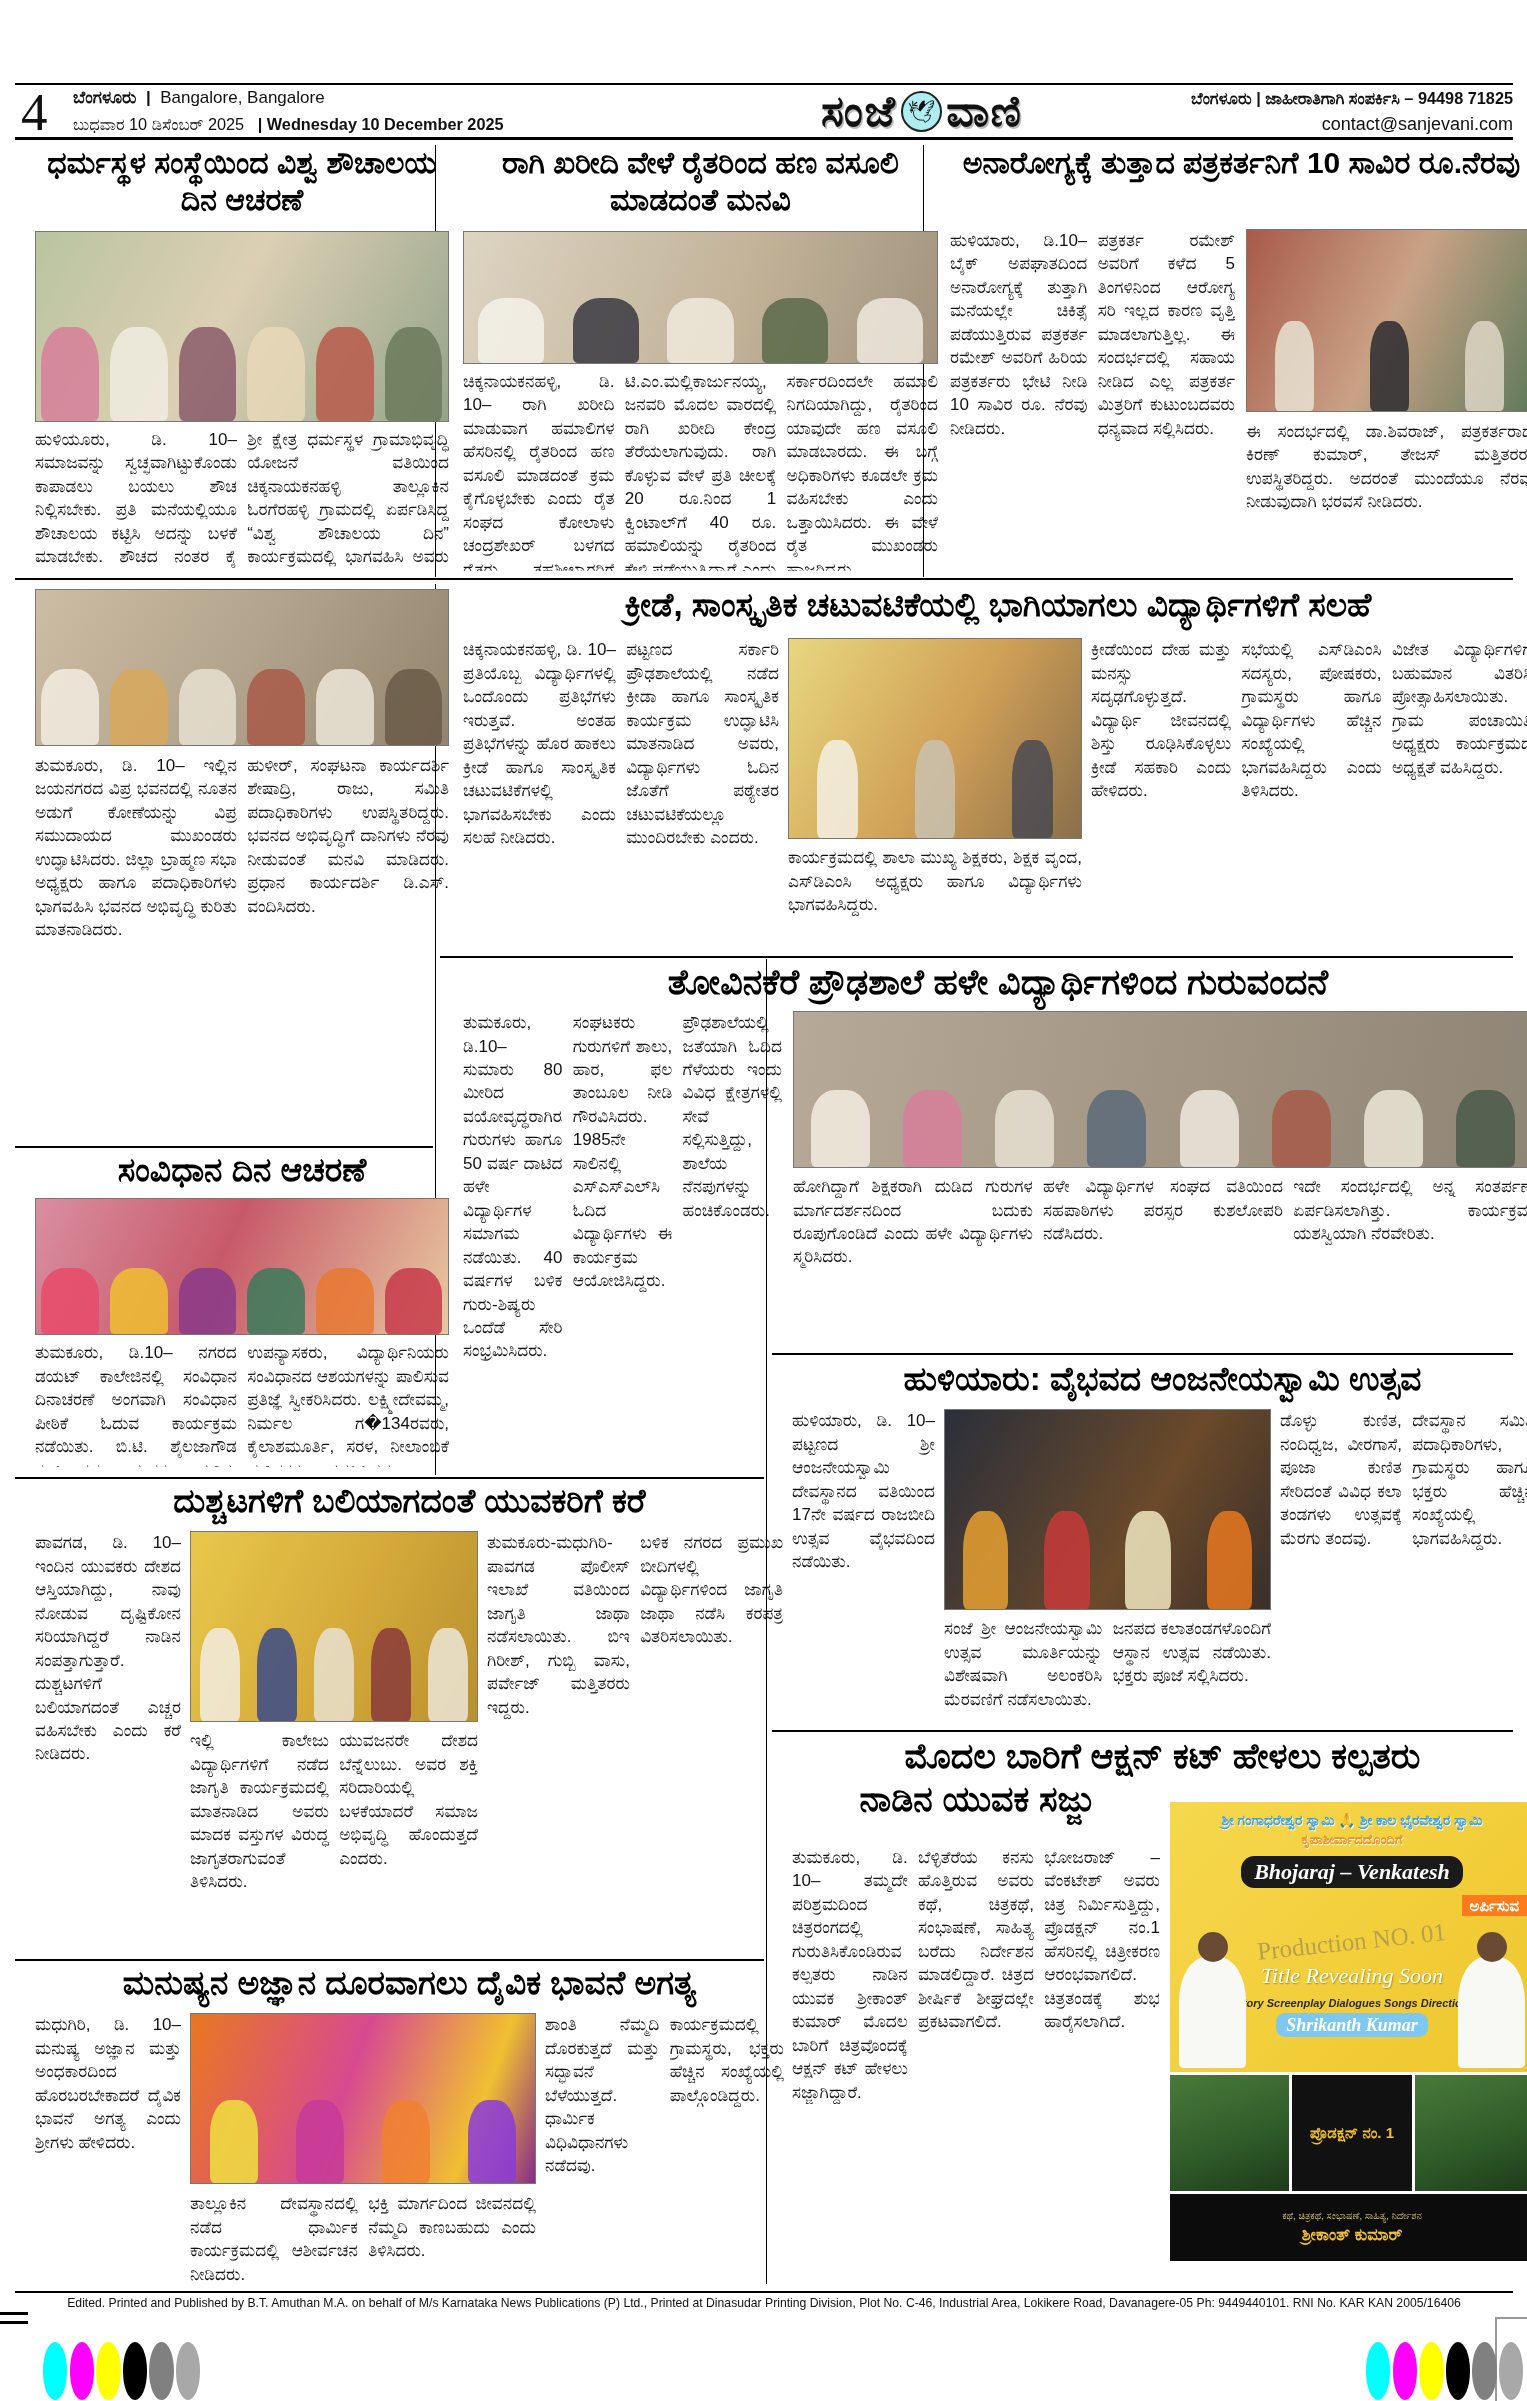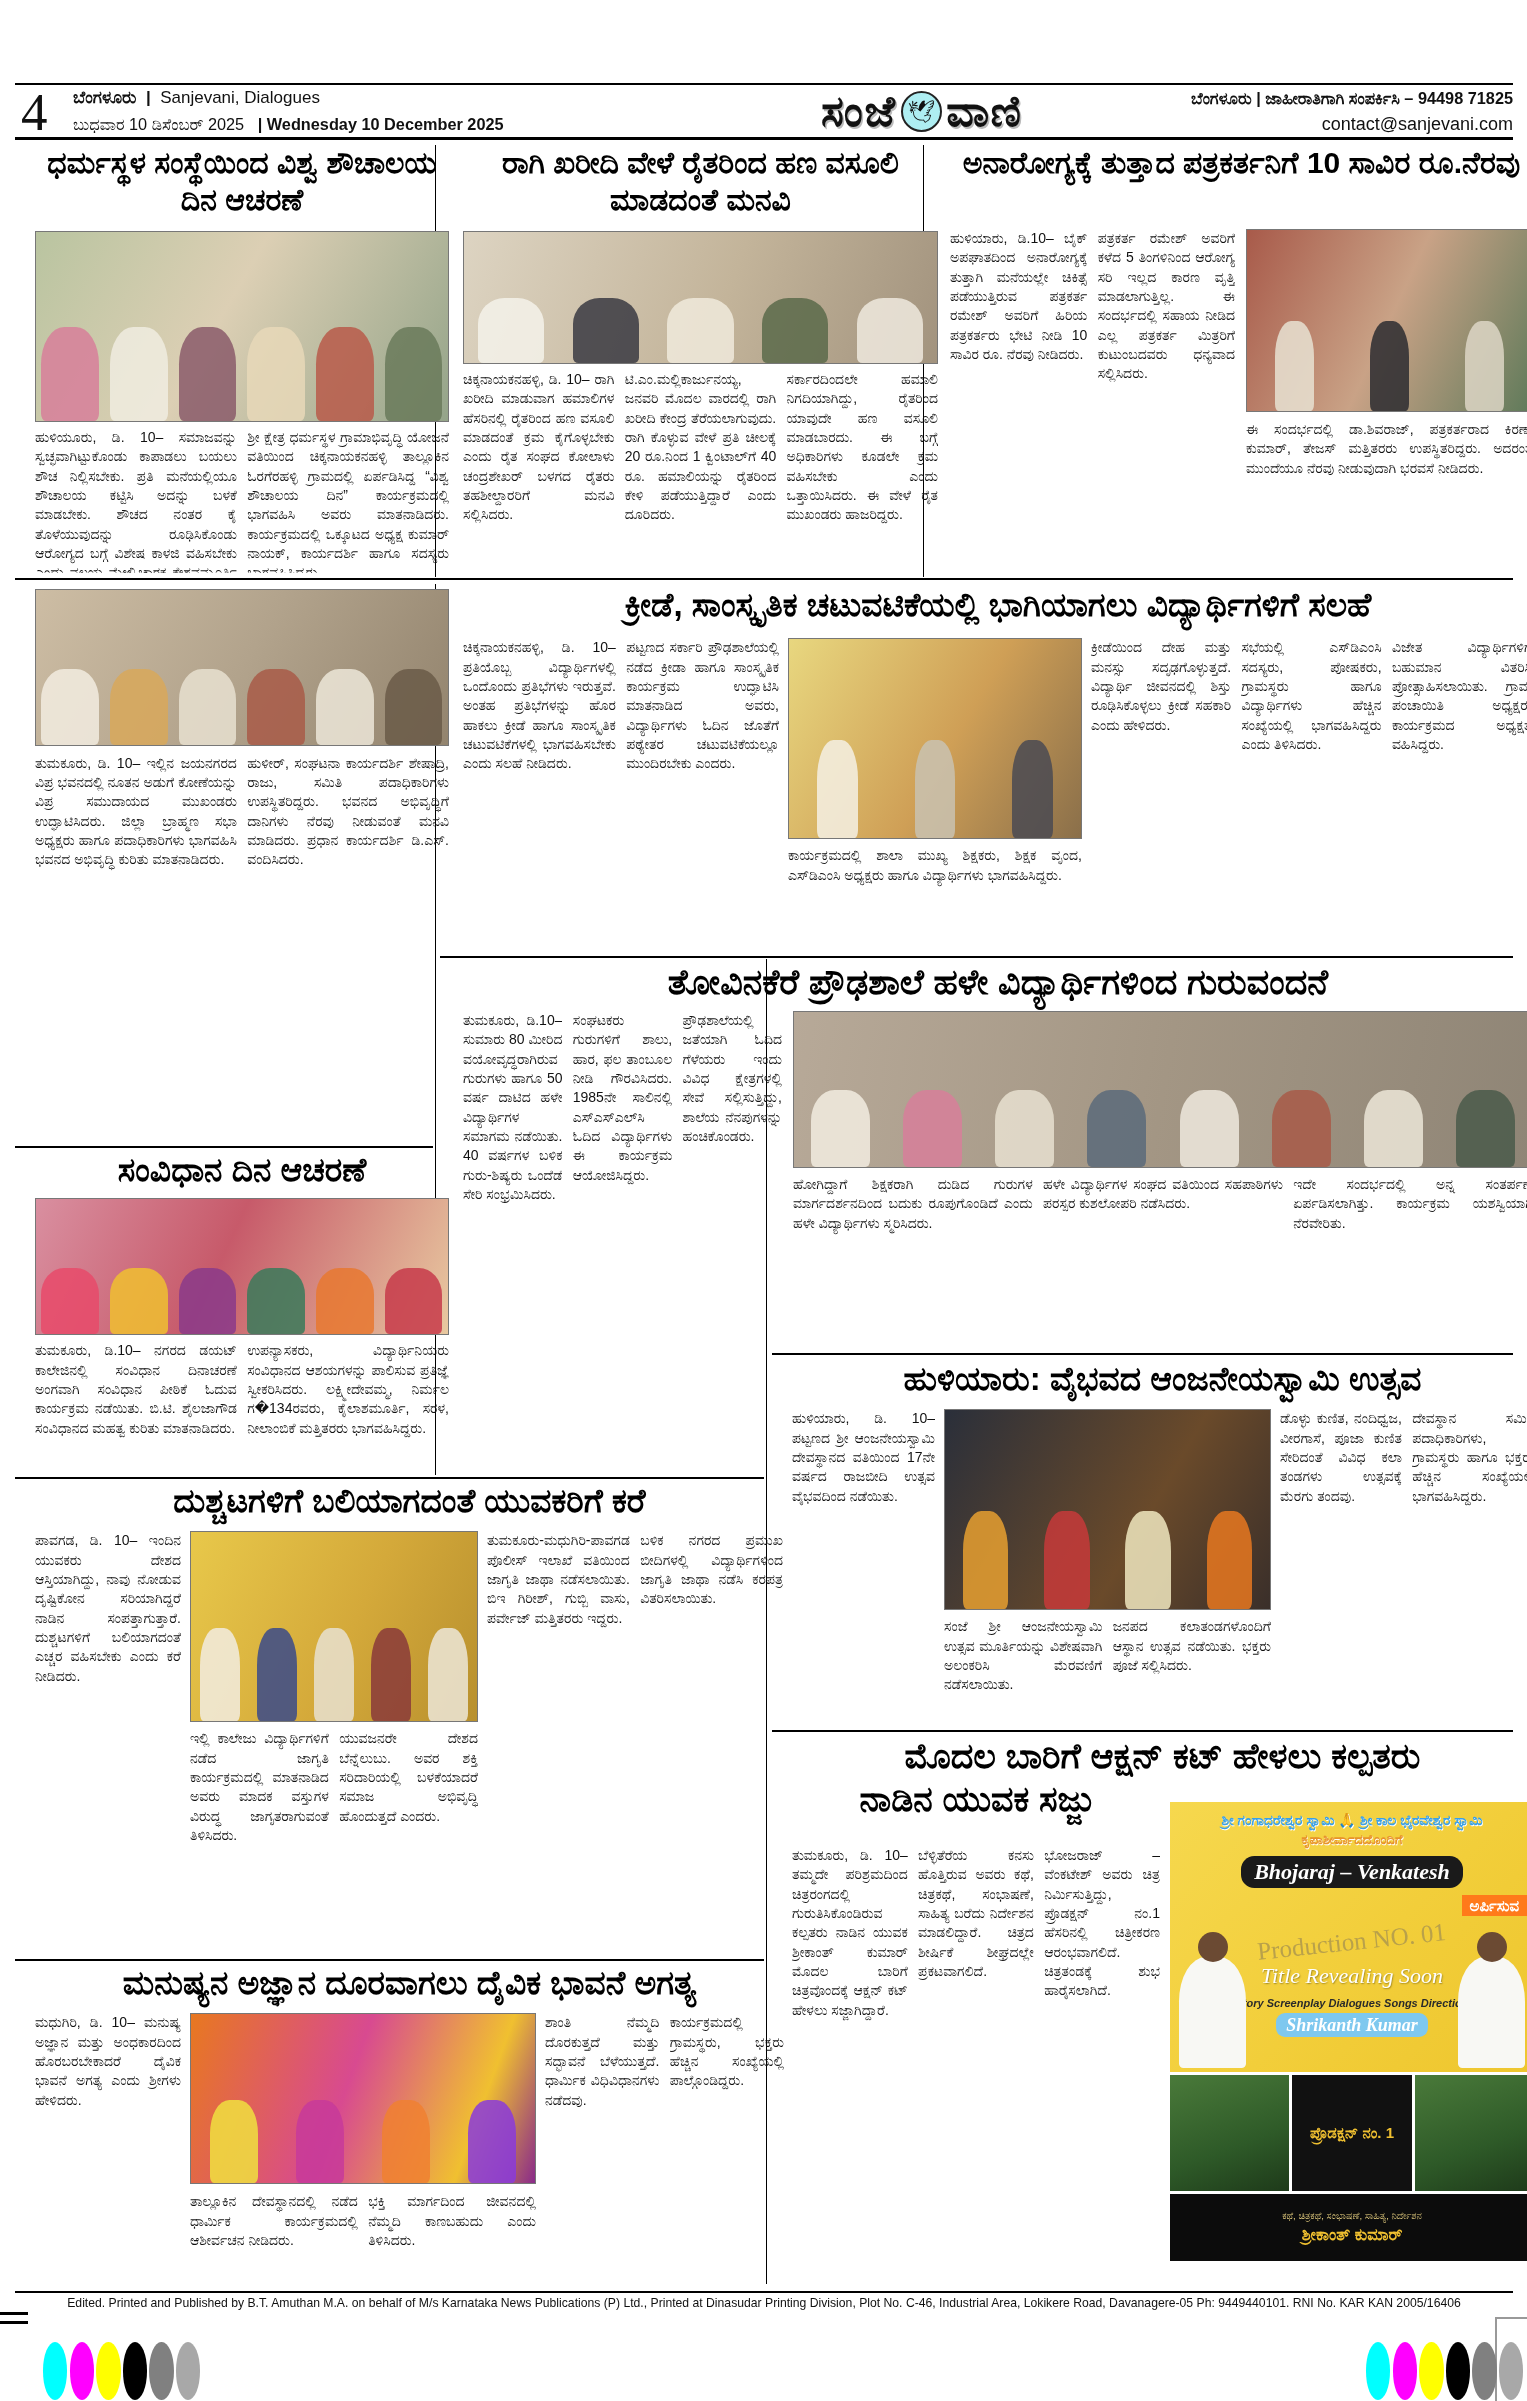--- a/index.html
+++ b/index.html
@@ -27,21 +27,21 @@
   #contact-line1 { font-size:16.3px; font-weight:700; }
   #contact-line2 { font-size:18px; margin-top:6px; }
   
   .art { position:absolute;margin-left:20px; }
   .hl { font-weight:900; text-align:center; line-height:1.22; letter-spacing:0px; color:#000;
         font-family:"Liberation Sans",sans-serif; }
   .hl-s { font-size:30px; }
   .hl-m { font-size:33px; }
   .hl-l { font-size:35px; }
   .cols { display:flex; gap:10.3px; }
-  .col { flex:1; overflow:hidden; font-size:14px; line-height:1.38; text-align:justify; }
+  .col { flex:1; overflow:hidden; font-size:17px; line-height:1.38; text-align:justify; }
   .col::first-letter {}
   .photo { position:relative; overflow:hidden; border:0.7px solid #777; }
   .ph-people { position:absolute; bottom:0; left:0; right:0; height:55%; display:flex; justify-content:space-around; align-items:flex-end; }
   .pp { width:14%; height:90%; border-radius:40% 40% 8% 8%; opacity:.85; }
   
   #ad { position:absolute; overflow:hidden; }
   #ad-banner { position:relative; width:100%; height:56%; background:linear-gradient(135deg,#f6d84e,#f2ce3a 55%,#eec62e); padding:10.3px 7.4px; text-align:center; }
   .ad-bless { color:#3aa0e8; font-weight:900; font-size:14px; text-shadow:0.7px 0.7px 0 #fff; }
   .ad-bless2 { color:#e8932a; font-weight:900; font-size:13.3px; margin-top:3px; text-shadow:0.7px 0.7px 0 #fff; }
   .ad-prod-names { display:inline-block; margin-top:7.4px; color:#fff; background:#1a1a1a; border-radius:13.3px;
@@ -74,21 +74,21 @@
 
 <div id="page">
 
   <div class="rule" style="left:15px; top:83px; width:1498px; height:1.5px;"></div>
   <div id="masthead">
     <div id="pgnum">4</div>
     <div id="ed-block">
       <div id="ed-line1">
         <span>ಬೆಂಗಳೂರು</span>
         &nbsp;<span>|</span>&nbsp;
-        <span class="en">Sanjevani, Dialogues</span>
+        <span class="en">Bangalore, Bangalore</span>
       </div>
       <div id="ed-line2">
         <span>ಬುಧವಾರ 10 ಡಿಸೆಂಬರ್ 2025</span>
         &nbsp;&nbsp;<span class="en">| Wednesday 10 December 2025</span>
       </div>
     </div>
     <div id="logo">
       <span class="logo-word">ಸಂಜೆ</span>
       <span id="logo-bird">
           <span>🕊</span>

